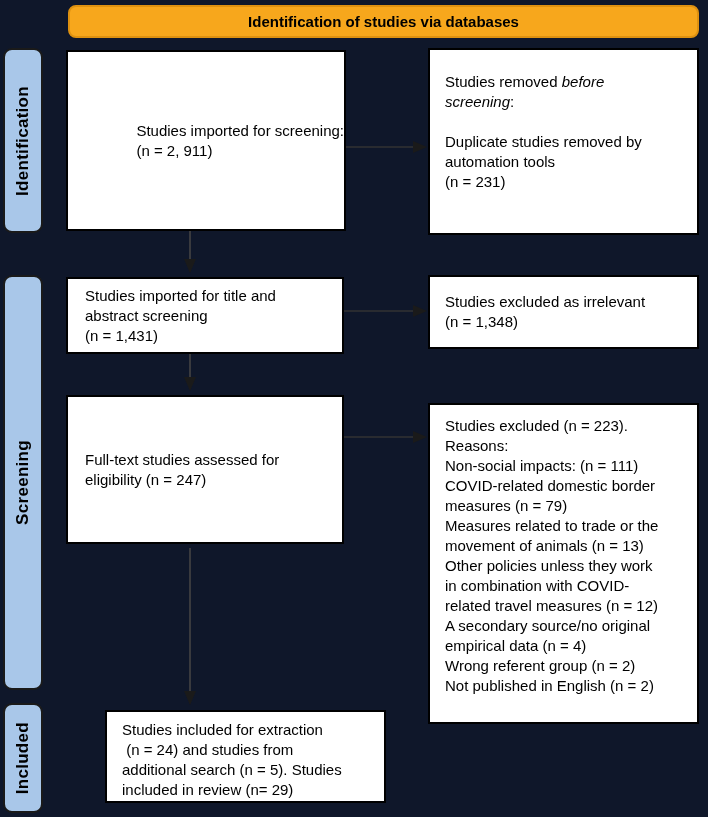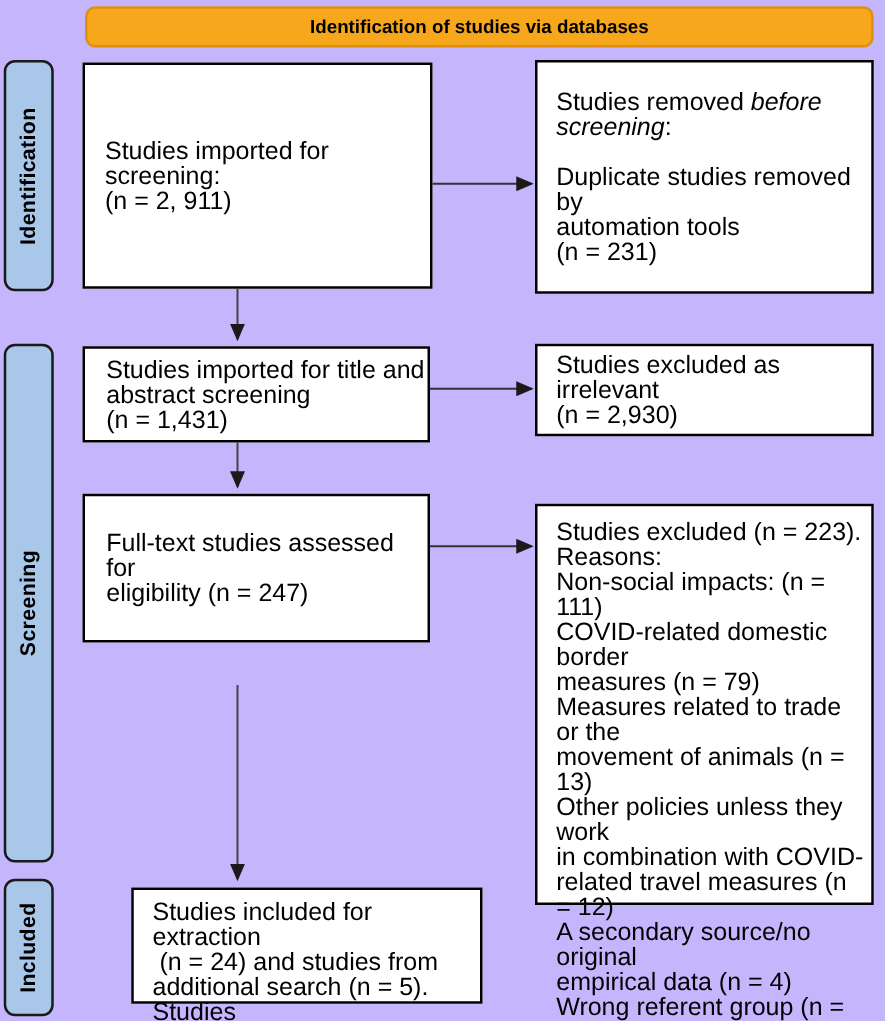--- a/index.html
+++ b/index.html
@@ -1,21 +1,21 @@
 <!DOCTYPE html>
 <html style="--banner-bg: #F7A71C; --banner-border: #DE9110; --stage-bg: #A9C7E9; --stage-border: #1A1A1A; --box-border: #000000; --arrow: #333333;"><head>
 <meta charset="utf-8">
 <style>
   * { box-sizing: border-box; margin: 0; padding: 0; }
   html, body { background: #ffffff; }
   #canvas {
     position: relative;
     width: 708px;
     height: 817px;
-    background: #c4b5fd;
+    background: #0f172a;
     font-family: "Liberation Sans", sans-serif;
     color: #000;
     overflow: hidden;
   }
   .banner {
     position: absolute;
     left: 68px; top: 5px; width: 631px; height: 33px;
     background: var(--banner-bg);
     border: 2px solid var(--banner-border);
     border-radius: 8px;
@@ -38,31 +38,31 @@
     letter-spacing: 0.3px;
   }
   .s-id     { top: 48px;  height: 185px; }
   .s-screen { top: 275px; height: 415px; }
   .s-incl   { top: 703px; height: 110px; }
 
   .box {
     position: absolute;
     background: #ffffff;
     border: 2px solid var(--box-border);
-    font-size: 20px;
+    font-size: 15px;
     line-height: 20px;
   }
   .pre { white-space: pre-line; }
 
-  .b-imported   { left: 66px;  top: 50px;  width: 280px; height: 181px; display: flex; align-items: center; padding-left: 16px; }
+  .b-imported   { left: 66px;  top: 50px;  width: 280px; height: 181px; display: flex; align-items: center; padding-left: 16px; justify-content: flex-end; }
   .b-removed    { left: 428px; top: 48px;  width: 271px; height: 187px; padding: 22px 12px 0 15px; }
   .b-removed .body { margin-top: 20px; }
   .b-title      { left: 66px;  top: 277px; width: 278px; height: 77px;  padding: 7px 0 0 17px; }
   .b-irrelevant { left: 428px; top: 275px; width: 271px; height: 74px;  display: flex; align-items: center; padding-left: 15px; }
-  .b-fulltext   { left: 66px;  top: 395px; width: 278px; height: 119px; display: flex; align-items: center; padding-left: 17px; }
+  .b-fulltext   { left: 66px;  top: 395px; width: 278px; height: 149px; display: flex; align-items: center; padding-left: 17px; }
   .b-reasons    { left: 428px; top: 403px; width: 271px; height: 321px; padding: 11px 6px 0 15px; }
   .b-final      { left: 65px;  top: 710px; width: 281px; height: 93px;  padding: 8px 0 0 15px; margin-left: 40px; }
 
   .arrows {
     position: absolute;
     left: 0; top: 0;
     pointer-events: none;
   }
 </style>
 </head>
@@ -98,21 +98,21 @@
   </div>
 
   <div class="box b-title">
     <div class="pre">Studies imported for title and
 abstract screening
 (n = 1,431)</div>
   </div>
 
   <div class="box b-irrelevant">
     <div class="pre">Studies excluded as irrelevant
-(n = 2,930)</div>
+(n = 1,348)</div>
   </div>
 
   <div class="box b-fulltext">
     <div class="pre">Full-text studies assessed for
 eligibility (n = 247)</div>
   </div>
 
   <div class="box b-reasons">
     <div class="pre">Studies excluded (n = 223).
 Reasons:

